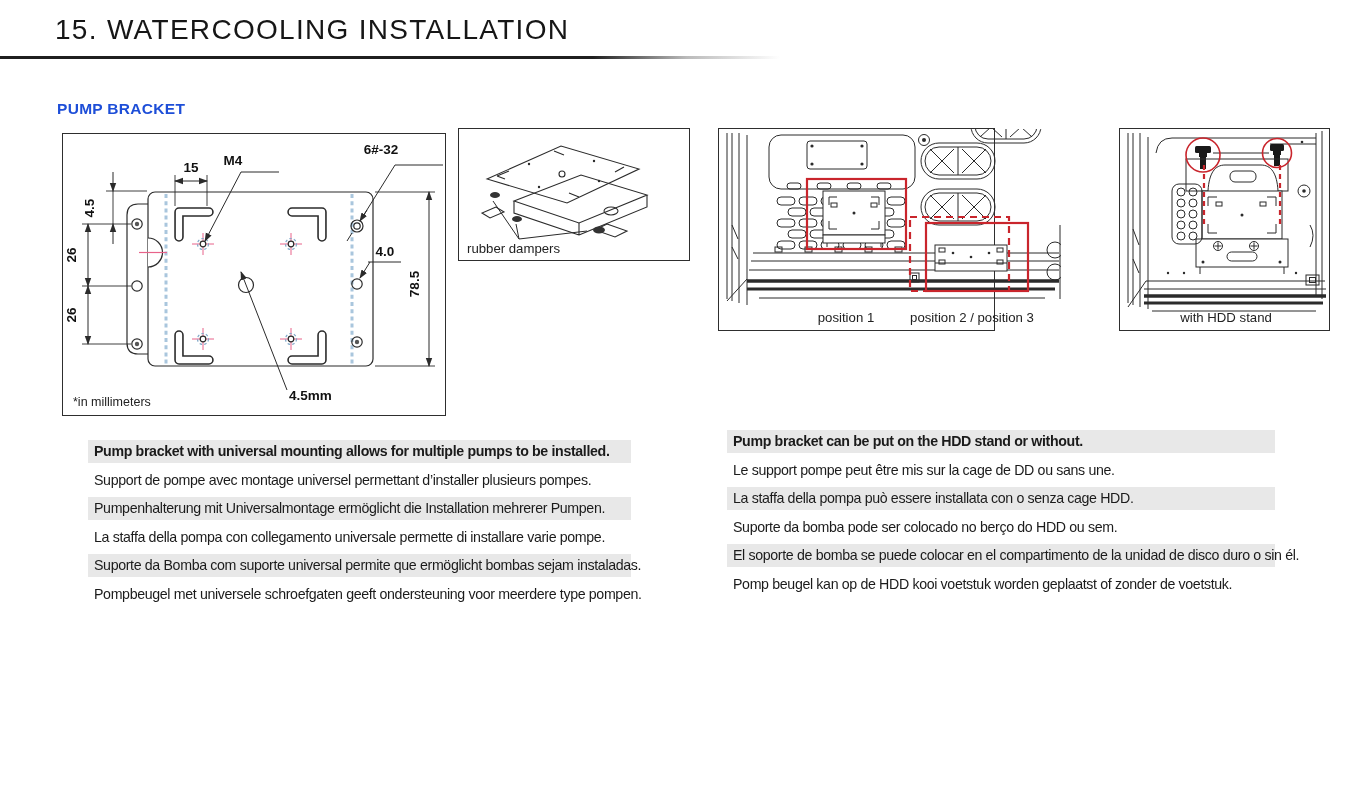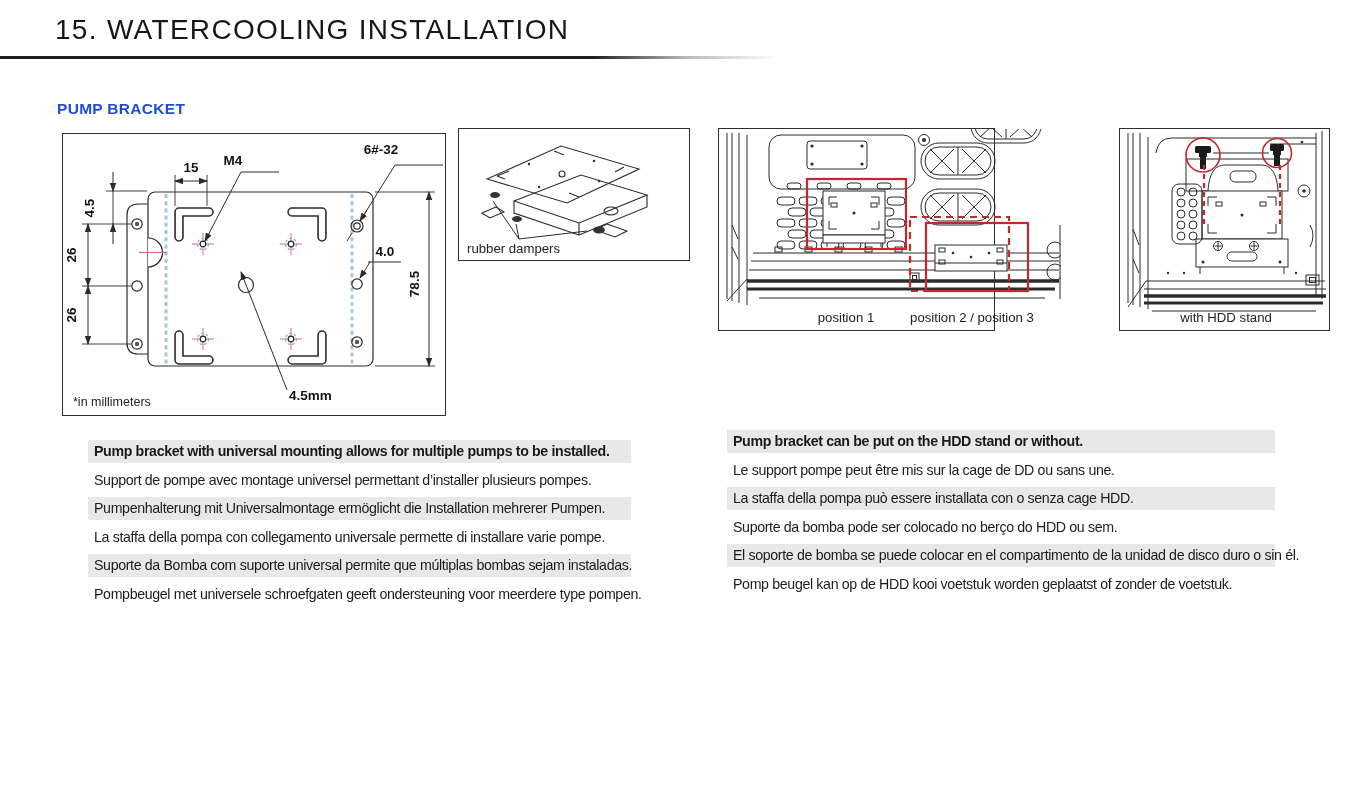--- a/index.html
+++ b/index.html
@@ -340,21 +340,21 @@
       </g>
       <text class="captxt" x="106" y="193" font-size="13.5" text-anchor="middle">with HDD stand</text>
     </svg>
   </div>
 
   <div id="notes-left" class="notes">
     <div class="note-row">Pump bracket with universal mounting allows for multiple pumps to be installed.</div>
     <div class="note-row">Support de pompe avec montage universel permettant d’installer plusieurs pompes.</div>
     <div class="note-row">Pumpenhalterung mit Universalmontage ermöglicht die Installation mehrerer Pumpen.</div>
     <div class="note-row">La staffa della pompa con collegamento universale permette di installare varie pompe.</div>
-    <div class="note-row">Suporte da Bomba com suporte universal permite que múltiplas bombas sejam instaladas.</div>
+    <div class="note-row">Suporte da Bomba com suporte universal permite que ermöglicht bombas sejam instaladas.</div>
     <div class="note-row">Pompbeugel met universele schroefgaten geeft ondersteuning voor meerdere type pompen.</div>
   </div>
 
   <div id="notes-right" class="notes">
     <div class="note-row">Pump bracket can be put on the HDD stand or without.</div>
     <div class="note-row">Le support pompe peut être mis sur la cage de DD ou sans une.</div>
     <div class="note-row">La staffa della pompa può essere installata con o senza cage HDD.</div>
     <div class="note-row">Suporte da bomba pode ser colocado no berço do HDD ou sem.</div>
     <div class="note-row">El soporte de bomba se puede colocar en el compartimento de la unidad de disco duro o sin él.</div>
     <div class="note-row">Pomp beugel kan op de HDD kooi voetstuk worden geplaatst of zonder de voetstuk.</div>

